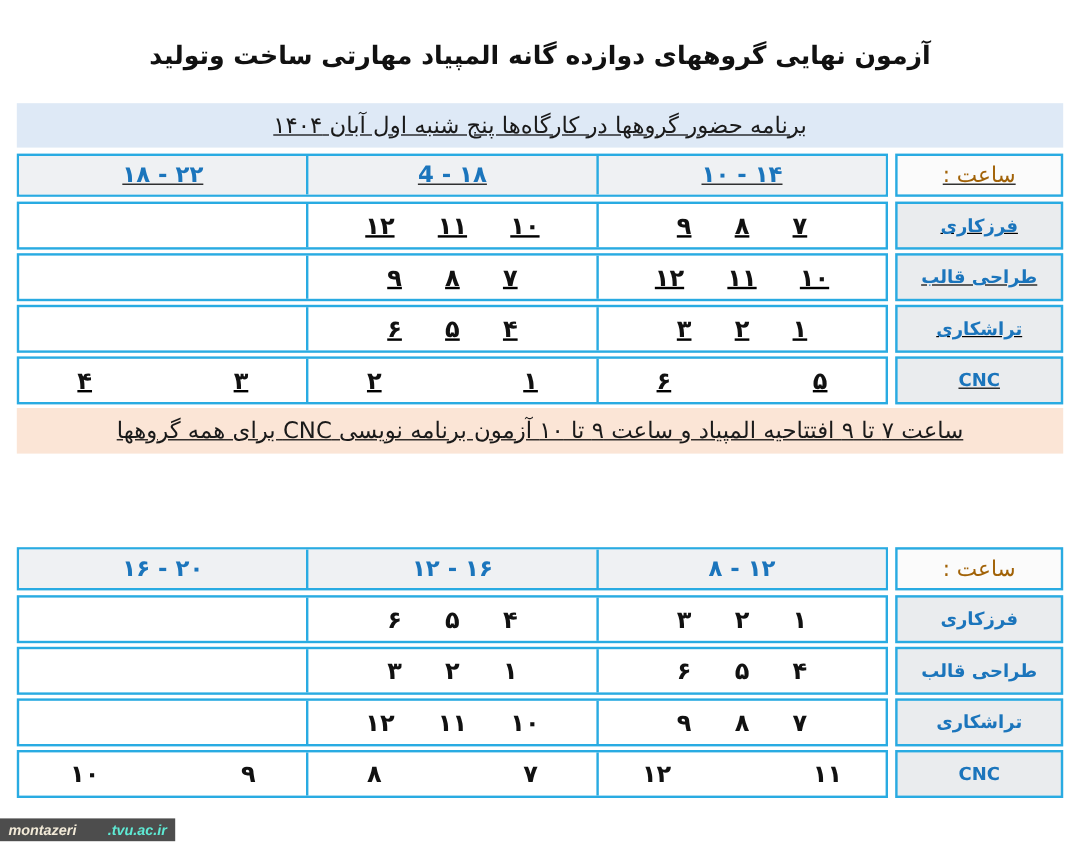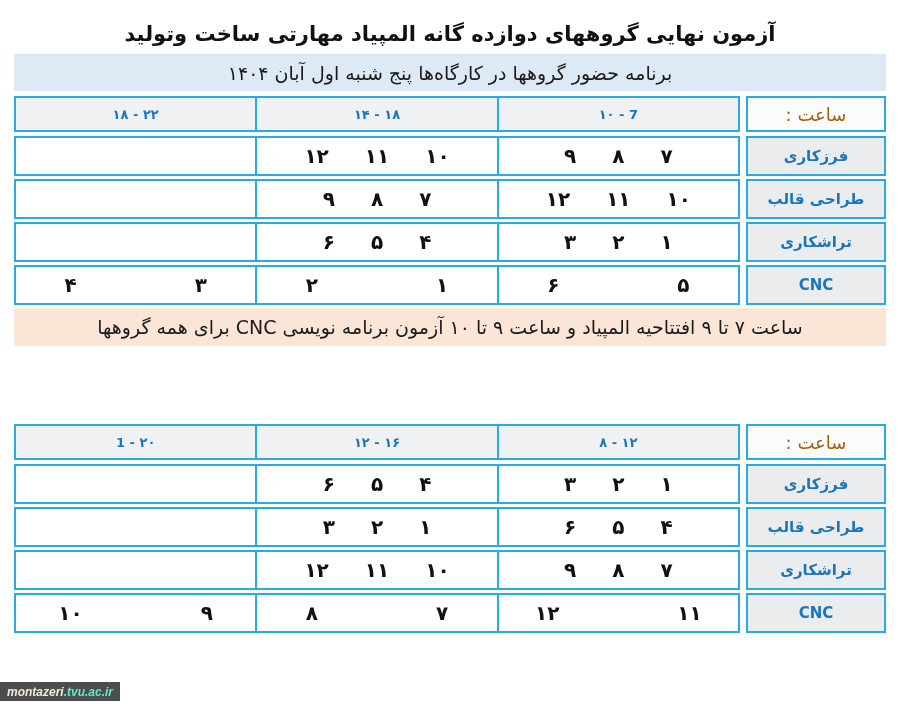--- a/index.html
+++ b/index.html
@@ -3,29 +3,29 @@
 <meta charset="utf-8">
 <style>
   html, body { margin:0; padding:0; }
   body {
     width:900px; height:710px;
     background:#ffffff;
     font-family:"DejaVu Sans","Liberation Sans",sans-serif;
     position:relative; overflow:hidden;
   }
   .title {
-    padding-top:22px;
+    padding-top:34px;
     text-align:center;
     font-size:21px;
     font-weight:bold;
     color:#111111;
     direction:rtl;
   }
   .sched { direction:rtl; margin:0 14px; width:872px; }
-  .sched.first  { margin-top:8px; }
+  .sched.first  { margin-top:28px;text-decoration:underline; }
   .sched.second { margin-top:78px; }
   .band {
     height:37px;
     background:#dee9f6;
     display:flex; align-items:center; justify-content:center;
     font-size:19px; color:#1a1a1a;
     margin-bottom:5px;
   }
   .hrow, .trow { display:flex; gap:6px; }
   .hrow { height:36px; margin-bottom:4px; }
@@ -42,56 +42,57 @@
     flex:1;
     border:2px solid #29abe2;
     box-sizing:border-box;
     background:#ffffff;
     display:flex;
   }
   .tcell { flex:1; display:flex; align-items:center; justify-content:center; }
   .tcell + .tcell { border-right:2px solid #29abe2; }
   .slot {
     background:#eff1f3;
-    color:#1b75bc; font-weight:bold; font-size:13px;
+    color:#1b75bc; font-weight:bold; font-size:19px;
     direction:ltr;
   }
   .nums { gap:36px; font-size:20px; font-weight:bold; color:#111111; }
   .nums.wide { gap:118px; }
   .note {
     height:38px;
     background:#fbe5d6;
     display:flex; align-items:center; justify-content:center;
     font-size:19px; color:#1a1a1a;
   }
   .watermark {
     position:absolute; left:0; top:682px;
     height:19px;
     background:#4d4d4d;
     display:flex; align-items:center;
     padding:0 7px;
     font-family:"Liberation Sans","DejaVu Sans",sans-serif;
     font-style:italic; font-weight:bold; font-size:12px;
     z-index:5;
+    gap:26px;
   }
   .wm-user   { color:#f2ead8; }
   .wm-domain { color:#5eead4; }
 </style>
 </head>
 <body>
 
 <div class="title">آزمون نهایی گروههای دوازده گانه المپیاد مهارتی ساخت وتولید</div>
 
 <section class="sched first">
   <div class="band">برنامه حضور گروهها در کارگاه‌ها پنج شنبه اول آبان ۱۴۰۴</div>
   <div class="hrow">
     <div class="labelbox hour">ساعت :</div>
     <div class="databox slots">
-        <div class="tcell slot">۱۰ - 7</div>
-        <div class="tcell slot">۱۴ - ۱۸</div>
+        <div class="tcell slot">۱۰ - ۱۴</div>
+        <div class="tcell slot">4 - ۱۸</div>
         <div class="tcell slot">۱۸ - ۲۲</div>
       </div>
   </div>
   <div class="rows">
       <div class="trow">
         <div class="labelbox wlabel">فرزکاری</div>
         <div class="databox">
           <div class="tcell nums">
             <span class="num">۷</span>
             <span class="num">۸</span>
@@ -157,21 +158,21 @@
     </div>
   <div class="note">ساعت ۷ تا ۹ افتتاحیه المپیاد و ساعت ۹ تا ۱۰ آزمون برنامه نویسی CNC برای همه گروهها</div>
 </section>
 
 <section class="sched second">
   <div class="hrow">
     <div class="labelbox hour">ساعت :</div>
     <div class="databox slots">
         <div class="tcell slot">۸ - ۱۲</div>
         <div class="tcell slot">۱۲ - ۱۶</div>
-        <div class="tcell slot">1 - ۲۰</div>
+        <div class="tcell slot">۱۶ - ۲۰</div>
       </div>
   </div>
   <div class="rows">
       <div class="trow">
         <div class="labelbox wlabel">فرزکاری</div>
         <div class="databox">
           <div class="tcell nums">
             <span class="num">۱</span>
             <span class="num">۲</span>
             <span class="num">۳</span>

